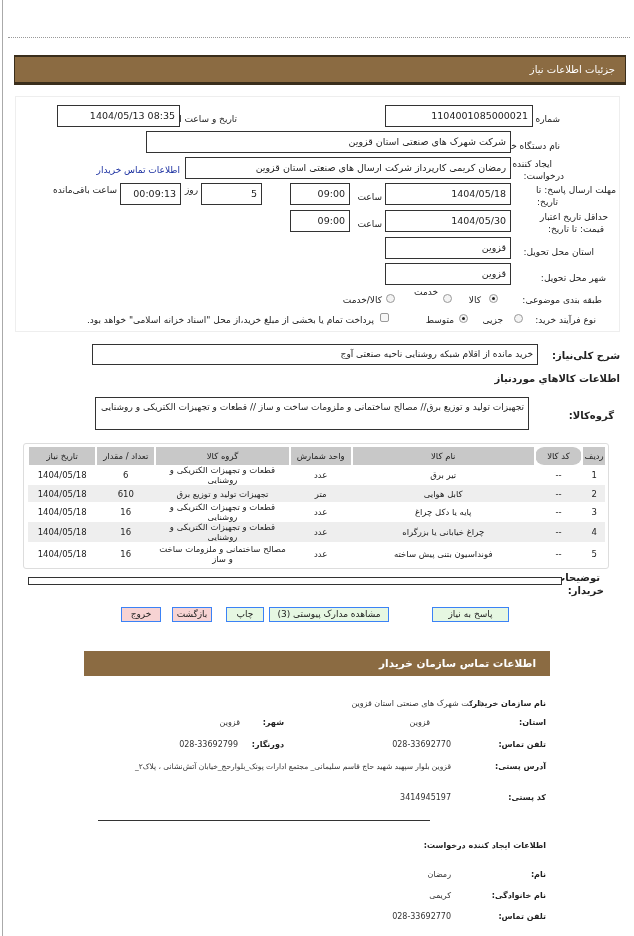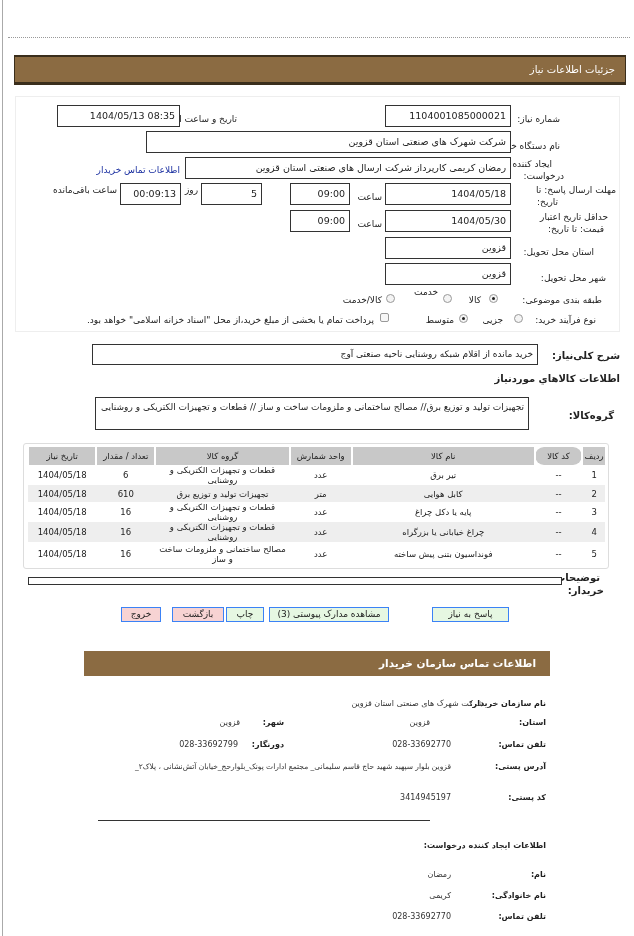--- a/index.html
+++ b/index.html
@@ -37,21 +37,21 @@
 <div class="left-rule"></div>
 <div class="top-dots"></div>
 
 <div class="panel-head" style="left:14px;top:55px;width:612px;">
   <span>جزئیات اطلاعات نیاز</span>
 </div>
 
 <div class="form-area" style="left:15px;top:96px;width:605px;height:236px;"></div>
 
 <div class="lbl" style="right:74px;top:113px;">شماره نیاز:</div>
-<div class="box ltr" style="left:385px;top:105px;width:126px;height:22px;">1104001085000021</div>
+<div class="box ltr" style="left:385px;top:105px;width:148px;height:22px;">1104001085000021</div>
 <div class="lbl" style="right:397px;top:113px;">تاریخ و ساعت اعلان عمومی:</div>
 <div class="box ltr" style="left:57px;top:105px;width:123px;height:22px;">1404/05/13 08:35</div>
 
 <div class="lbl" style="right:74px;top:140px;">نام دستگاه خریدار:</div>
 <div class="box" style="left:146px;top:131px;width:365px;height:22px;">شرکت شهرک های  صنعتی استان قزوین</div>
 
 <div class="lbl" style="right:82px;top:158px;">ایجاد کننده</div>
 <div class="lbl" style="right:70px;top:170px;">درخواست:</div>
 <div class="box" style="left:185px;top:157px;width:326px;height:22px;">رمضان  کریمی  کارپرداز شرکت ارسال های  صنعتی  استان  قزوین</div>
 <a class="link" style="right:454px;top:165px;">اطلاعات تماس خریدار</a>
@@ -162,21 +162,21 @@
   </tbody>
 </table>
 
 <div class="lbl bold" style="right:34px;top:572px;font-size:10px;">توضیحات</div>
 <div class="lbl bold" style="right:30px;top:585px;font-size:10px;">خریدار:</div>
 <div class="box" style="left:28px;top:577px;width:534px;height:8px;"></div>
 
 <div class="btn green" style="left:432px;top:607px;width:77px;">پاسخ به نیاز</div>
 <div class="btn green" style="left:269px;top:607px;width:120px;">مشاهده مدارک پیوستی (3)</div>
 <div class="btn green" style="left:226px;top:607px;width:38px;">چاپ</div>
-<div class="btn red" style="left:172px;top:607px;width:52px;">بازگشت</div>
+<div class="btn red" style="left:172px;top:607px;width:40px;">بازگشت</div>
 <div class="btn red" style="left:121px;top:607px;width:40px;">خروج</div>
 
 <div class="contact-head">
   <span>اطلاعات تماس سازمان خریدار</span>
 </div>
 
 <div class="c-lbl" style="right:88px;top:699px;">نام سازمان خریدار:</div>
 <div class="c-val" style="right:150px;top:699px;">شرکت شهرک های صنعتی استان قزوین</div>
 
 <div class="c-lbl" style="right:88px;top:718px;">استان:</div>

